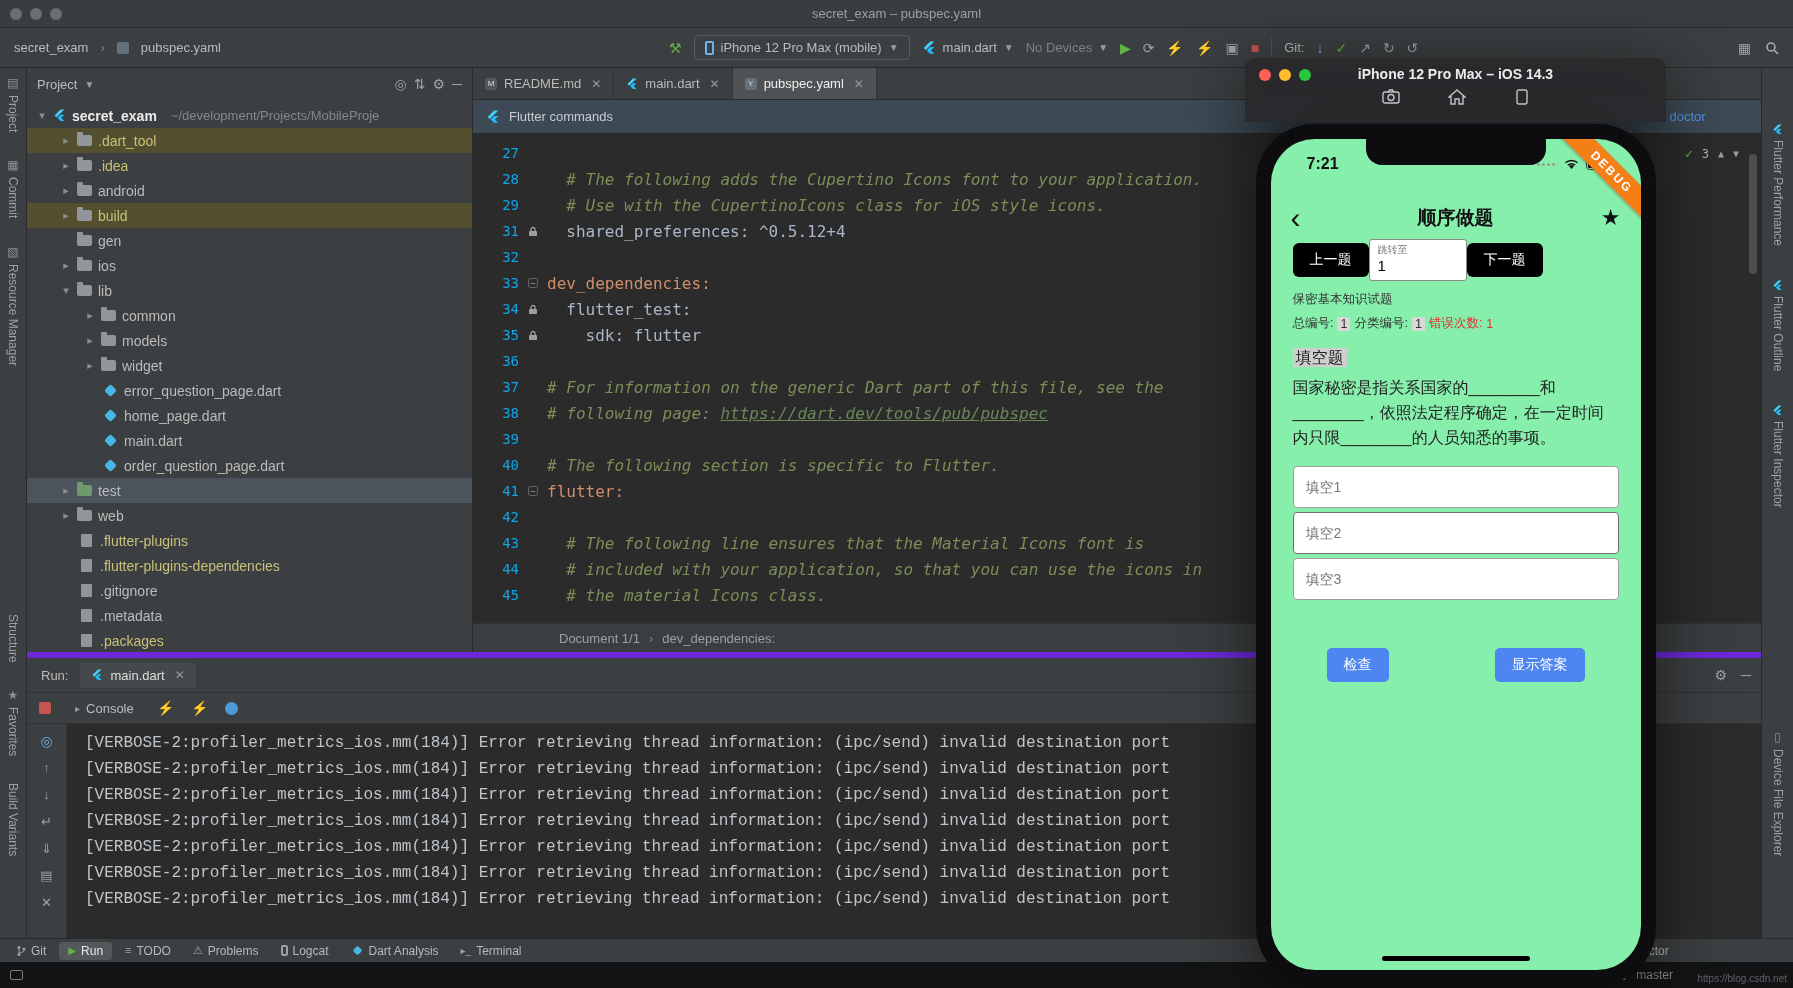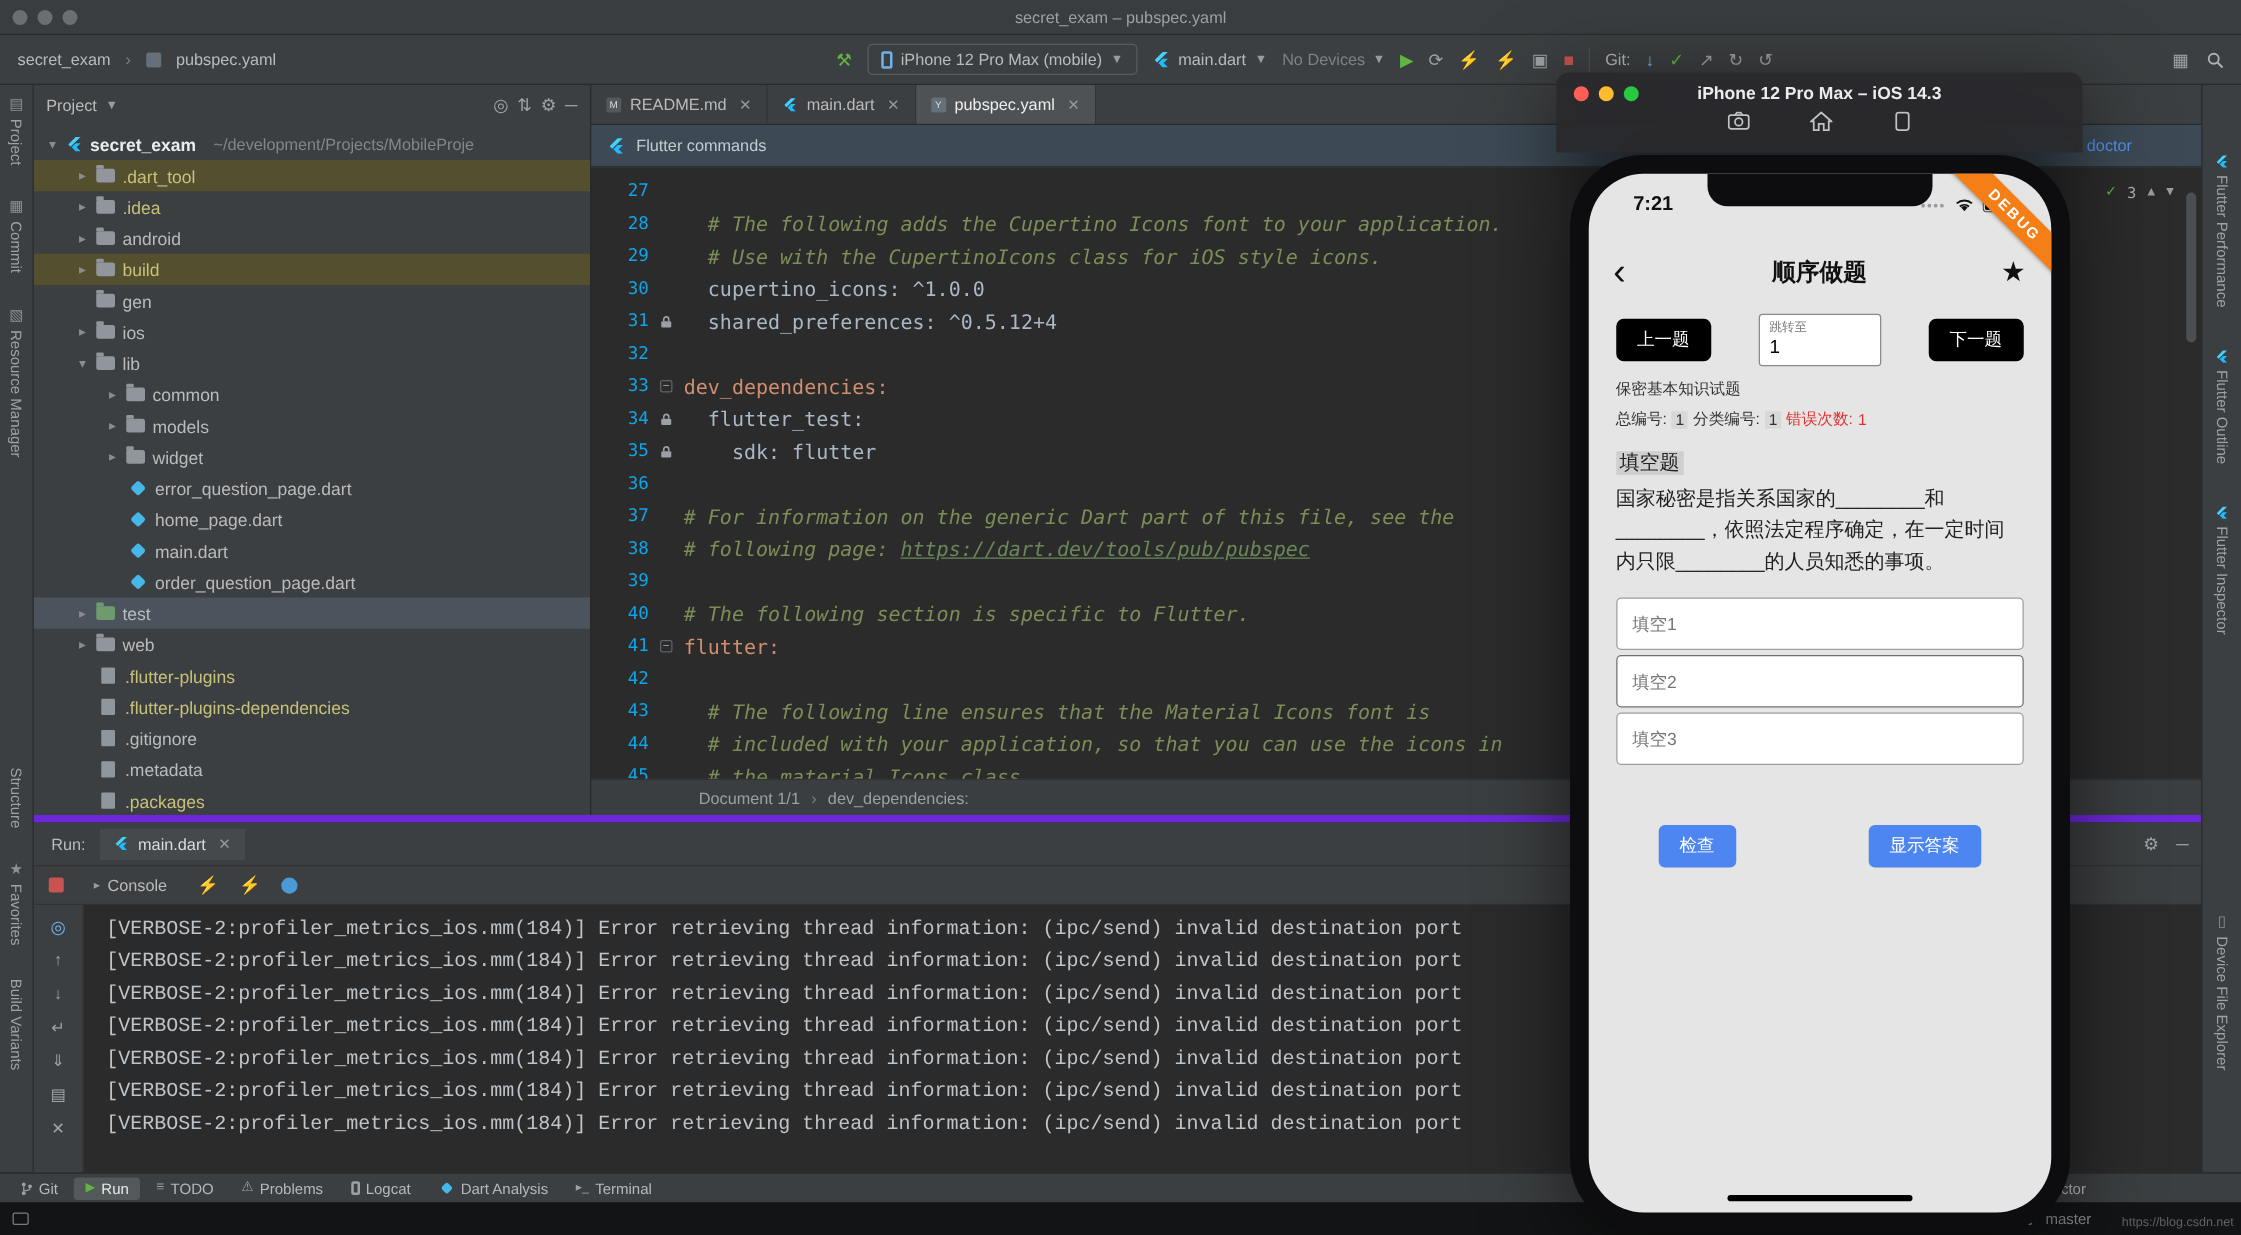--- a/index.html
+++ b/index.html
@@ -112,33 +112,33 @@
   .watermark { position:absolute; right:6px; bottom:4px; font-size:10px; color:#5f6266;margin-top:32px; }
 
   
   .sim { position:absolute; left:1245px; top:58px; width:421px; z-index:50; filter:drop-shadow(0 14px 34px rgba(0,0,0,.6)); }
   .simbar { height:64px; background:rgba(42,42,45,.96); border-radius:10px 10px 0 0; position:relative; color:#dcdcdc; }
   .simtl { position:absolute; left:14px; top:11px; display:flex; gap:8px; }
   .simtl span { width:12px; height:12px; border-radius:50%; }
   .simtitle { text-align:center; padding-top:8px; font-size:14px; font-weight:bold; color:#ececec; }
   .simicons { display:flex; justify-content:center; gap:48px; margin-top:7px; }
   .phone { margin:2px auto 0; width:400px; height:861px; background:#0d0d0f; border-radius:58px; padding:15px; position:relative; }
-  .screen { width:100%; height:100%; background:#e5e5e5; border-radius:44px; position:relative; overflow:hidden; color:#111; }
+  .screen { width:100%; height:100%; background:#86efac; border-radius:44px; position:relative; overflow:hidden; color:#111; }
   .notch { position:absolute; top:0; left:50%; transform:translateX(-50%); width:180px; height:26px; background:#0d0d0f; border-radius:0 0 16px 16px; }
   .debugband { position:absolute; top:22px; right:-36px; transform:rotate(45deg); background:#f57f17; color:#fff; font-weight:bold; font-size:12px; letter-spacing:2px; padding:4px 38px; box-shadow:0 1px 3px rgba(0,0,0,.3); }
   .pstatus { display:flex; justify-content:space-between; align-items:center; padding:16px 30px 0 36px; }
   .ptime { font-size:16px; font-weight:bold; }
   .pstaticons { display:flex; gap:6px; align-items:center; }
   .sigdots { display:flex; gap:2px; margin-right:2px; }
   .sigdots i { width:3px; height:3px; border-radius:50%; background:#9a9a9a; }
   .pnav { margin-top:24px; display:flex; align-items:center; padding:0 20px; height:42px; }
   .back { font-size:30px; line-height:0.8; width:30px; color:#111; }
   .pnavtitle { flex:1; text-align:center; font-size:19px; font-weight:bold; }
   .pstar { font-size:22px; width:30px; text-align:right; color:#111; }
-  .pcontrols { margin-top:12px; display:flex; align-items:center; justify-content:space-between; padding:0 22px; }
+  .pcontrols { display:flex; align-items:center; justify-content:flex-start; padding:0 22px; }
   .pbtn { background:#000; color:#fff; font-size:14px; padding:8px 17px; border-radius:6px; border:none; font-family:inherit; }
   .jump { width:98px; border:1px solid #8a8a8a; border-radius:3px; padding:3px 8px 5px; background:#fff; }
   .jumplabel { font-size:10px; color:#777; display:block; }
   .jumpinput { border:none; outline:none; font-size:15px; width:100%; color:#000; padding:0; font-family:inherit; background:transparent; }
   .pexam { margin:10px 22px 0; font-size:12.5px; color:#333; }
   .pmeta { margin:7px 22px 0; font-size:12.5px; color:#333; display:flex; gap:4px; align-items:center; }
   .mval { background:#d8d8d8; padding:0 3px; }
   .merr { color:#e03131; }
   .qtypewrap { margin:16px 22px 0; }
   .qtype { background:#cfcfcf; font-size:16px; color:#222; padding:1px 3px; }
@@ -402,25 +402,20 @@
                 <span class="gnum">28</span>
                 <span class="gmark"></span>
                 <span class="codetext cm">  # The following adds the Cupertino Icons font to your application.</span>
               </div>
             <div class="cline">
                 <span class="gnum">29</span>
                 <span class="gmark"></span>
                 <span class="codetext cm">  # Use with the CupertinoIcons class for iOS style icons.</span>
               </div>
             <div class="cline">
-                <span class="gnum">30</span>
-                <span class="gmark"></span>
-                <span class="codetext">  cupertino_icons: ^1.0.0</span>
-              </div>
-            <div class="cline">
                 <span class="gnum">31</span>
                 <span class="gmark">
                   <svg width="10" height="11" viewBox="0 0 10 11">
                     <rect x="1" y="5" width="8" height="5" rx="1" fill="#9aa0a6"></rect>
                     <path d="M3 5V3.5a2 2 0 014 0V5" fill="none" stroke="#9aa0a6" stroke-width="1.3"></path>
                   </svg>
                 </span>
                 <span class="codetext">  shared_preferences: ^0.5.12+4</span>
               </div>
             <div class="cline">

